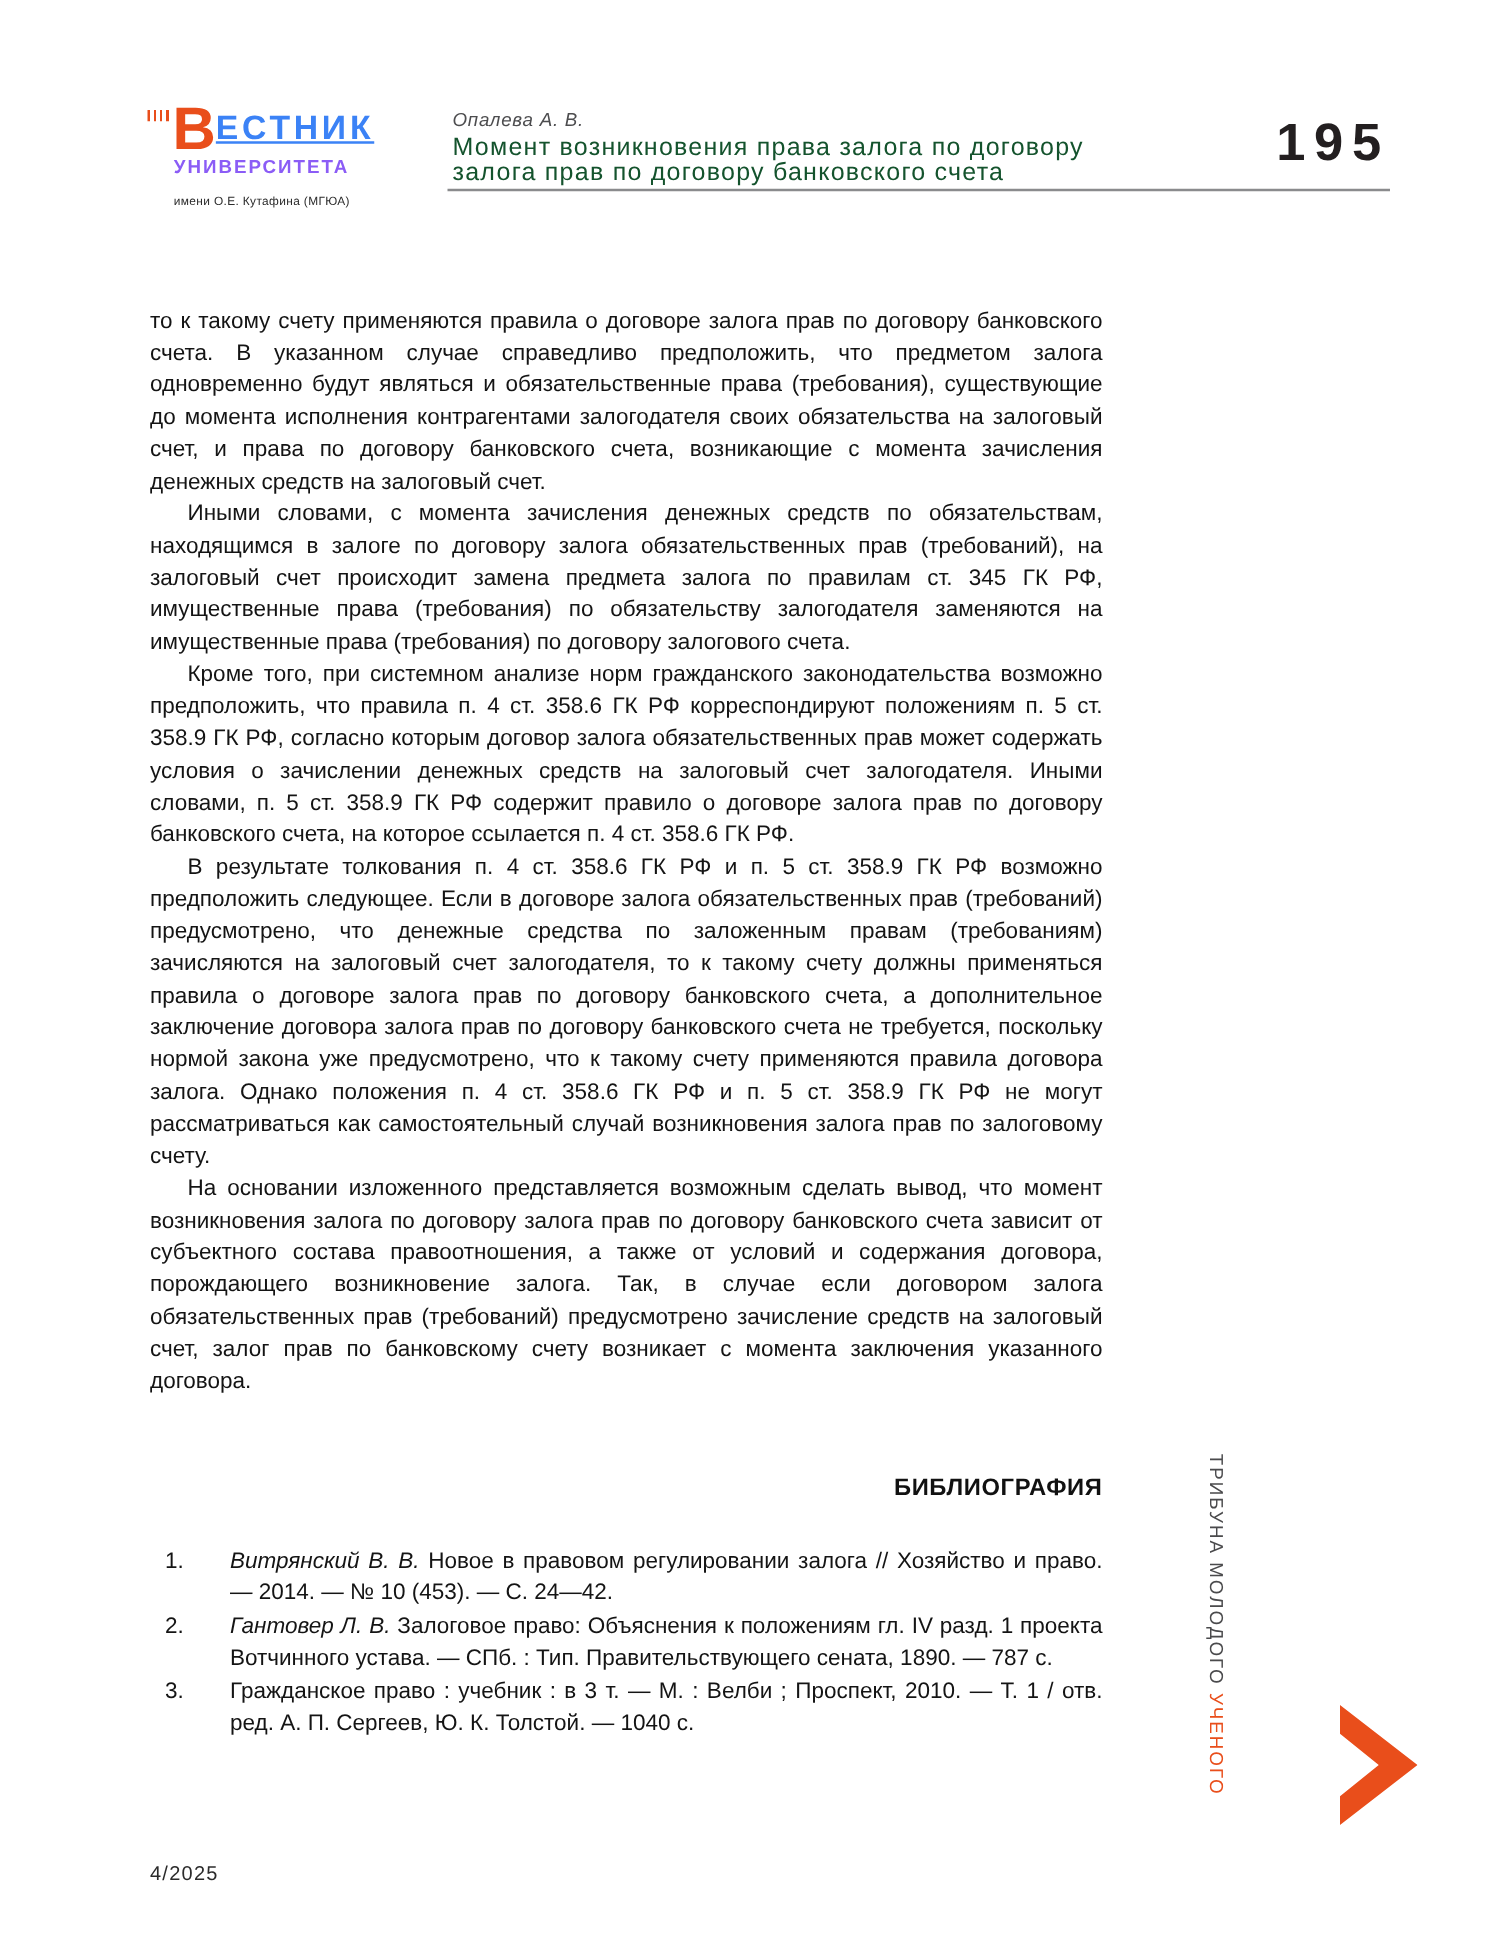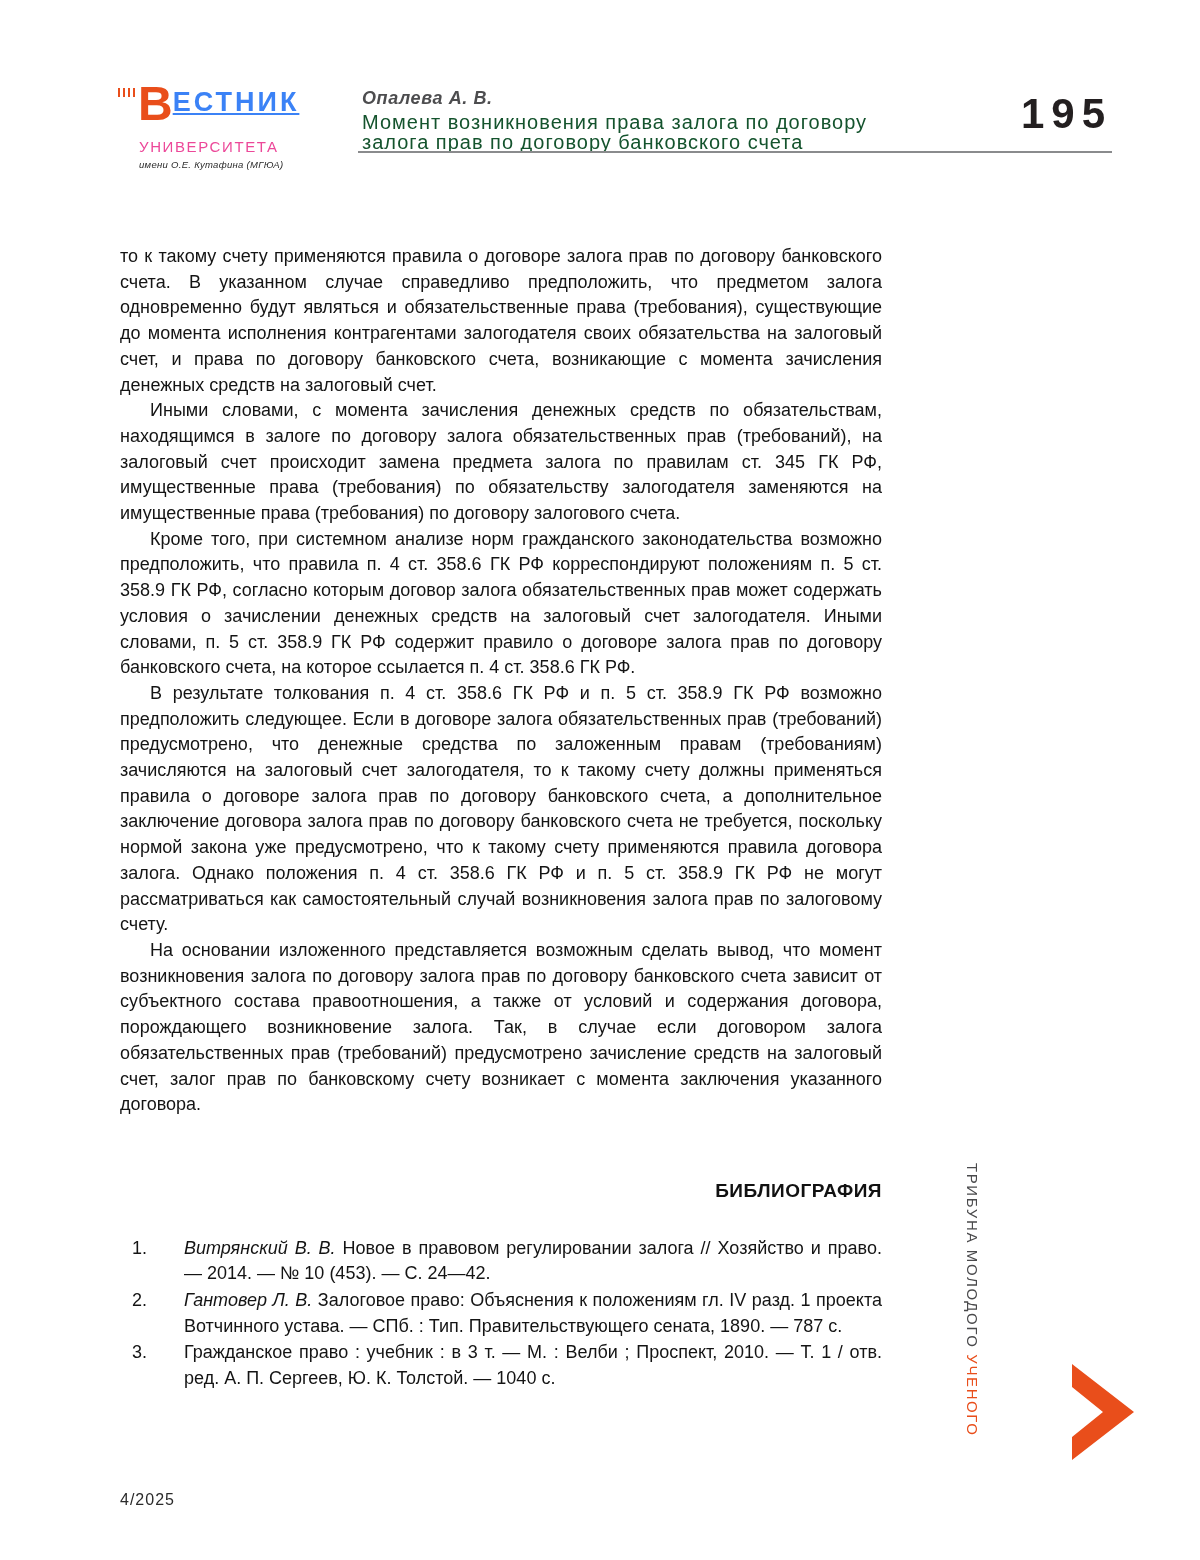--- a/index.html
+++ b/index.html
@@ -12,25 +12,25 @@
 
   
   .logo { position:absolute; left:118px; top:84px; width:230px; }
   .logo-row { display:flex; align-items:flex-start; }
   .logo-ticks {
     width:18px; height:9px; margin-top:4px; margin-right:2px;
     background:repeating-linear-gradient(90deg,#e94e1b 0 2px, transparent 2px 5px);
   }
   .logo-v { font-size:48px; line-height:40px; font-weight:bold; color:#e94e1b; }
   .logo-estnik { font-size:27px; line-height:36px; font-weight:bold; color:#3b82f6; letter-spacing:3px;text-decoration:underline; }
-  .logo-univ { font-size:15px; font-weight:normal; color:#ec4899; letter-spacing:1.6px; margin-top:14px; margin-left:21px; }
-  .logo-sub { font-size:9.5px; color:#2b2b2b; margin-top:4px; margin-left:21px; letter-spacing:0.3px;font-style:italic; }
+  .logo-univ { font-size:15px; font-weight:bold; color:#8b5cf6; letter-spacing:1.6px; margin-top:1px; margin-left:21px; }
+  .logo-sub { font-size:9.5px; color:#2b2b2b; margin-top:14px; margin-left:21px; letter-spacing:0.3px; }
 
   .header-text { position:absolute; left:362px; top:88px; width:600px; }
-  .header-author { font-size:18px; font-weight:bold; font-style:italic; color:#4d4d4f; letter-spacing:0.6px; }
+  .header-author { font-size:15px; font-weight:normal; font-style:italic; color:#4d4d4f; letter-spacing:0.6px; }
   .header-title { font-size:20px; color:#14532d; letter-spacing:1px; line-height:20px; margin-top:3px; }
 
   .page-number {
     position:absolute; right:88px; top:90px;
     font-size:42px; font-weight:bold; letter-spacing:7px; color:#231f20;
   }
   .header-rule { position:absolute; left:358px; top:151px; width:754px; height:2px; background:#8a8b8d; }
 
   
   .content {

